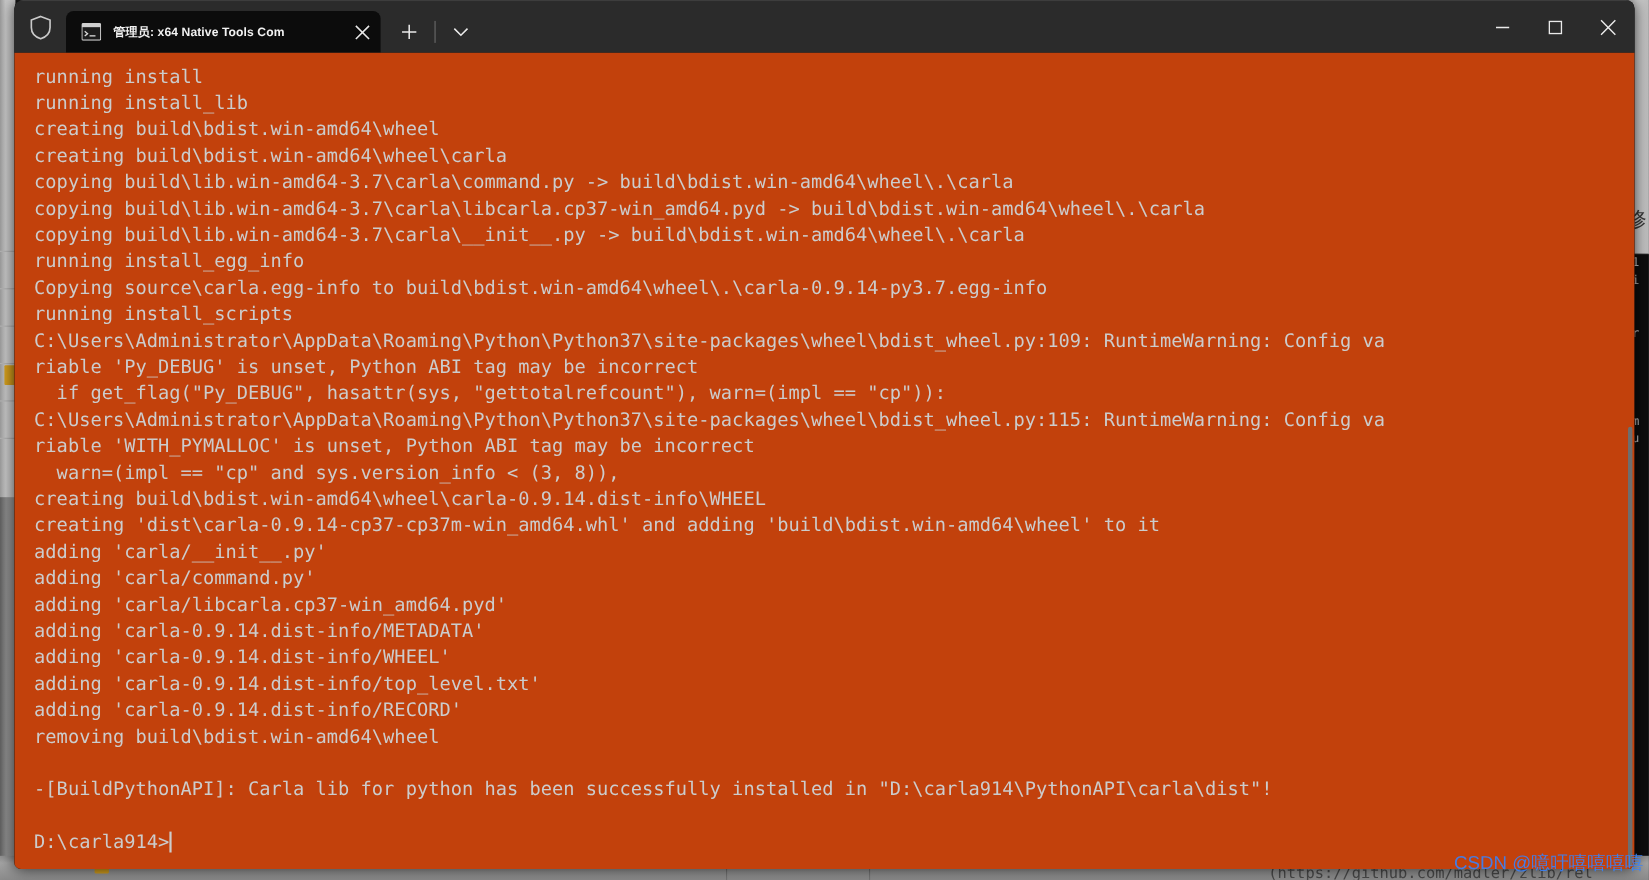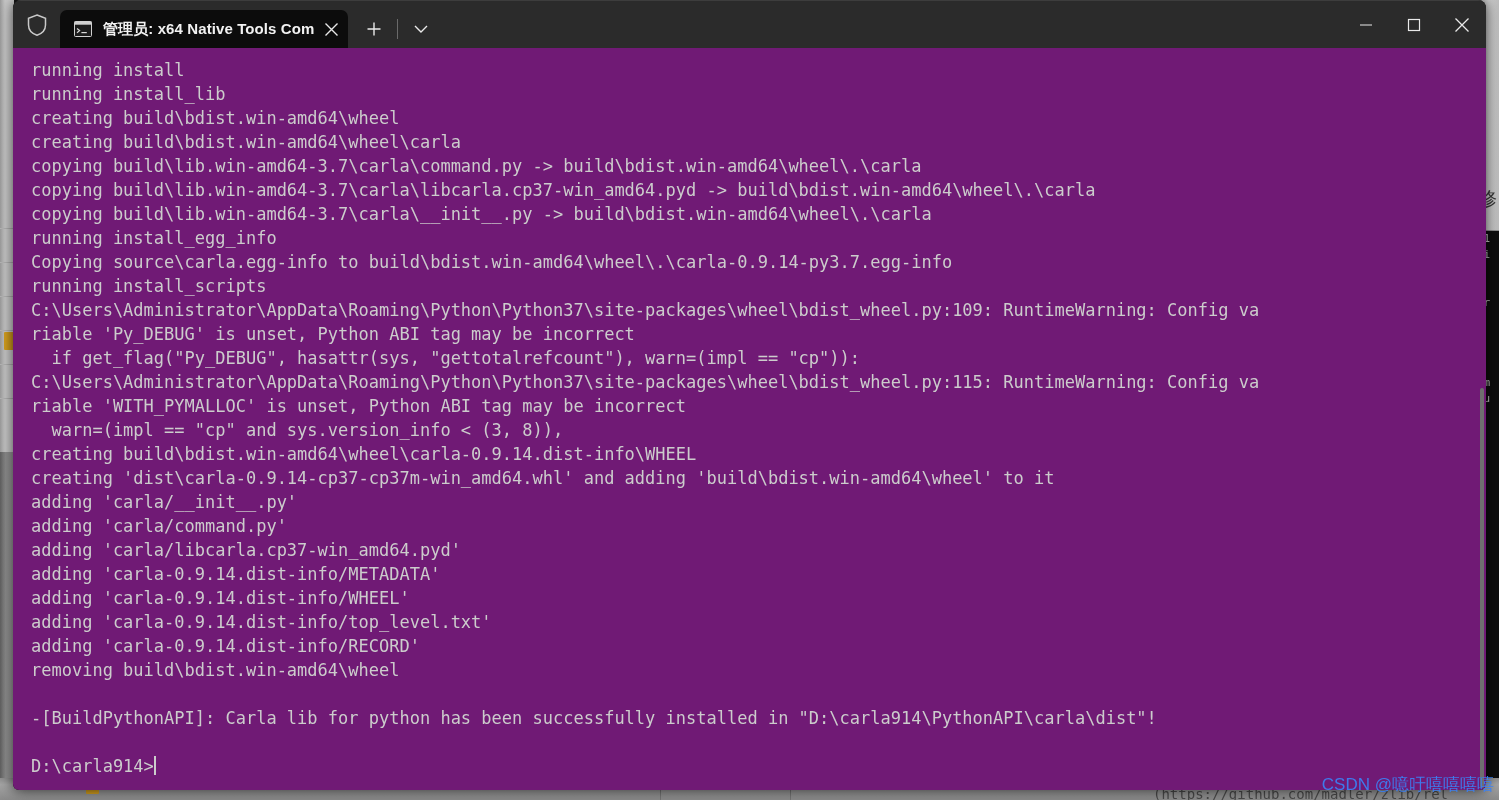--- a/index.html
+++ b/index.html
@@ -158,21 +158,21 @@
     flex: none;
   }
   .tab-icon {
     width: 18px; height: 16px;
     flex: none;
     margin-right: 11px;
     display: block;
   }
   .tab-title {
     color: #f2f2f2;
-    font-size: 15px;
+    font-size: 11px;
     font-family: "Liberation Sans", sans-serif;
     font-weight: 600;
     white-space: nowrap;
     letter-spacing: 0.1px;
     flex: 1 1 auto;
   }
   .tab-close {
     width: 34px; height: 34px;
     flex: none;
     display: flex;
@@ -209,21 +209,21 @@
     display: flex;
     align-items: center;
     justify-content: center;
     color: #eaeaea;
   }
 
   
   #terminal-body {
     position: relative;
     height: 742px;
-    background: #701a75;
+    background: #c2410c;
     padding: 10px 0 0 18px;
     box-sizing: border-box;
     overflow: hidden;
   }
   #console-output {
     margin: 0;
     font-family: "DejaVu Sans Mono", monospace;
     font-size: 17px;
     line-height: 24px;
     color: #cccccc;

